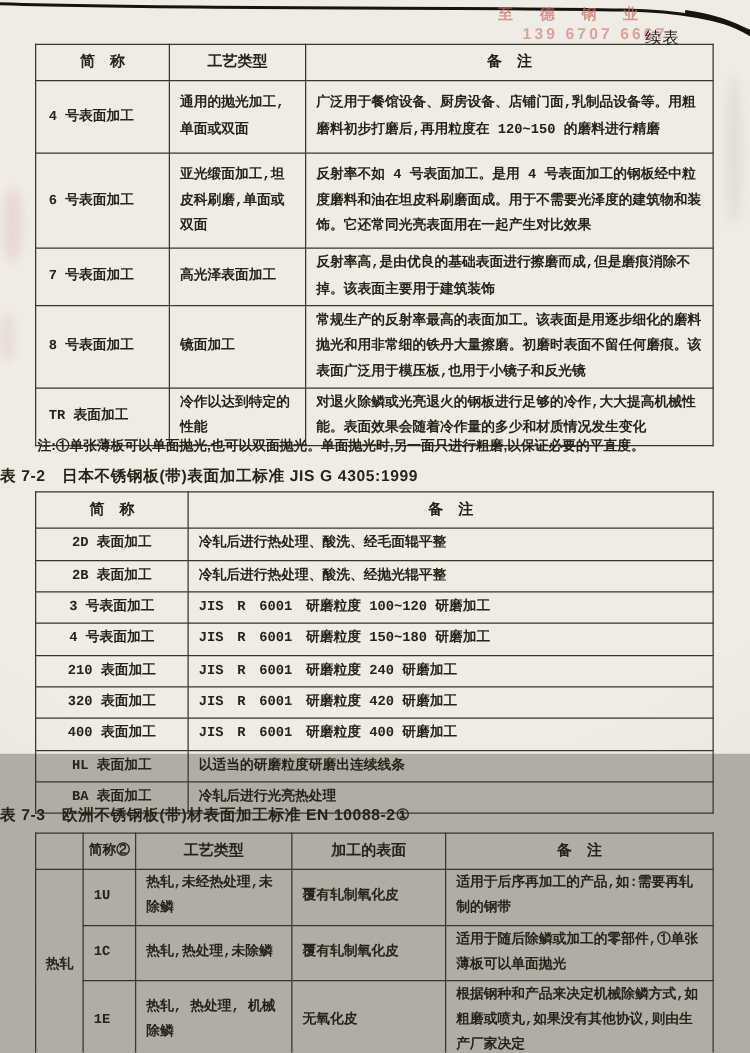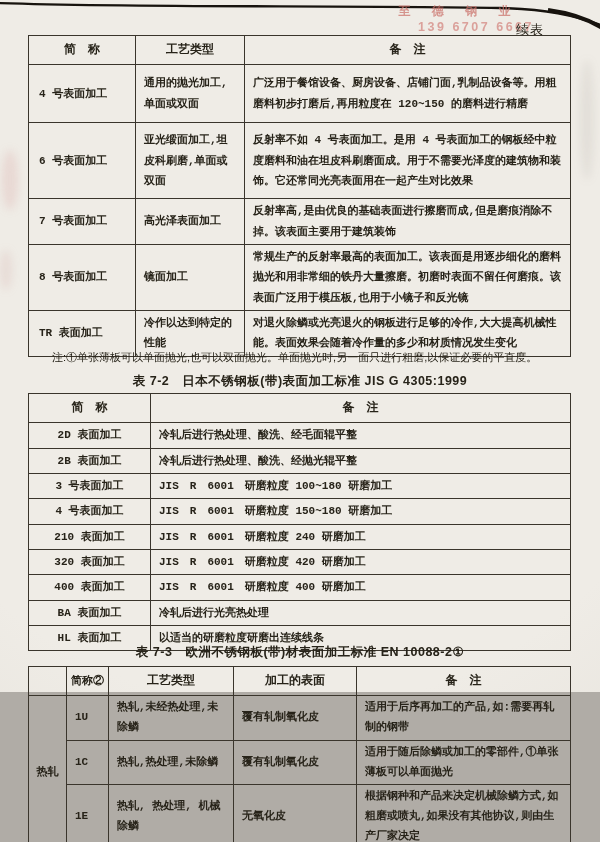--- a/index.html
+++ b/index.html
@@ -2,21 +2,21 @@
 <html><head>
 <meta charset="utf-8">
 <style>
   * { margin:0; padding:0; box-sizing:border-box; }
   body {
     width:600px; height:842px; overflow:hidden;
     font-family:"Liberation Sans", sans-serif;
     background:#b0aca6;
   }
   .page {
-    position:relative; width:600px; height:692px;
+    position:relative; width:600px; height:603px;
     background:
       radial-gradient(130% 110% at 48% 42%, #efece6 55%, #e6e2db 85%, #d9d4cc 100%);
     color:#272319;
   }
   .scan-curve { position:absolute; top:0; left:0; width:600px; height:30px; }
   .watermark {
     position:absolute; top:3px; left:384px; width:150px;
     color:rgba(202,112,106,0.72); font-weight:bold; text-align:center;
   }
   .watermark .wm1 { font-size:12px; letter-spacing:9px; }
@@ -37,25 +37,25 @@
   th { font-size:12px; text-align:center; padding:3px 2px; }
   .t1 { top:35px; }
   .t1 td.c-name { padding-left:10px; }
   .t2 { top:393px; }
   .t2 td.c-name { text-align:center; padding:1px 2px; }
   .t2 td.c-remark { }
   .t3 { top:666px; }
   .t3 td { line-height:1.8; }
   .t3 .c-group { text-align:center; padding:2px 2px; }
   .note {
-    position:absolute; top:350px; left:52px; width:540px;
-    font-size:11px; font-weight:normal; line-height:1.4;
+    position:absolute; top:350px; left:30px; width:540px;
+    font-size:11px; font-weight:bold; line-height:1.4;
   }
   .tbl-title {
-    position:absolute; left:0; width:600px; text-align:center;
+    position:absolute; left:0; width:600px; 
     font-size:12.5px; font-weight:bold; letter-spacing:0.5px;
   }
   .tt2 { top:373px; }
   .tt3 { top:644px; }
   .smudge { position:absolute; border-radius:50%; filter:blur(4px); }
 </style>
 </head>
 <body>
 
 <div class="page">
@@ -133,45 +133,45 @@
     <tr style="height:23px">
       <td class="c-name">2D 表面加工</td>
       <td class="c-remark">冷轧后进行热处理、酸洗、经毛面辊平整</td>
     </tr>
     <tr style="height:23px">
       <td class="c-name">2B 表面加工</td>
       <td class="c-remark">冷轧后进行热处理、酸洗、经抛光辊平整</td>
     </tr>
     <tr style="height:23px">
       <td class="c-name">3 号表面加工</td>
-      <td class="c-remark">JIS　R　6001　研磨粒度 100~180 研磨加工</td>
+      <td class="c-remark">JIS　R　6001　研磨粒度 100~120 研磨加工</td>
     </tr>
     <tr style="height:23px">
       <td class="c-name">4 号表面加工</td>
       <td class="c-remark">JIS　R　6001　研磨粒度 150~180 研磨加工</td>
     </tr>
     <tr style="height:23px">
       <td class="c-name">210 表面加工</td>
       <td class="c-remark">JIS　R　6001　研磨粒度 240 研磨加工</td>
     </tr>
     <tr style="height:23px">
       <td class="c-name">320 表面加工</td>
       <td class="c-remark">JIS　R　6001　研磨粒度 420 研磨加工</td>
     </tr>
     <tr style="height:23px">
       <td class="c-name">400 表面加工</td>
       <td class="c-remark">JIS　R　6001　研磨粒度 400 研磨加工</td>
     </tr>
     <tr style="height:23px">
+      <td class="c-name">HL 表面加工</td>
+      <td class="c-remark">以适当的研磨粒度研磨出连续线条</td>
+    </tr>
+    <tr style="height:23px">
       <td class="c-name">BA 表面加工</td>
       <td class="c-remark">冷轧后进行光亮热处理</td>
-    </tr>
-    <tr style="height:23px">
-      <td class="c-name">HL 表面加工</td>
-      <td class="c-remark">以适当的研磨粒度研磨出连续线条</td>
     </tr>
   </tbody>
     </table>
 
   <div class="tbl-title tt3">表 7-3　欧洲不锈钢板(带)材表面加工标准 EN 10088-2①</div>
 
   <table class="t3">
     <colgroup>
         <col style="width:38px">
         <col style="width:42px">

